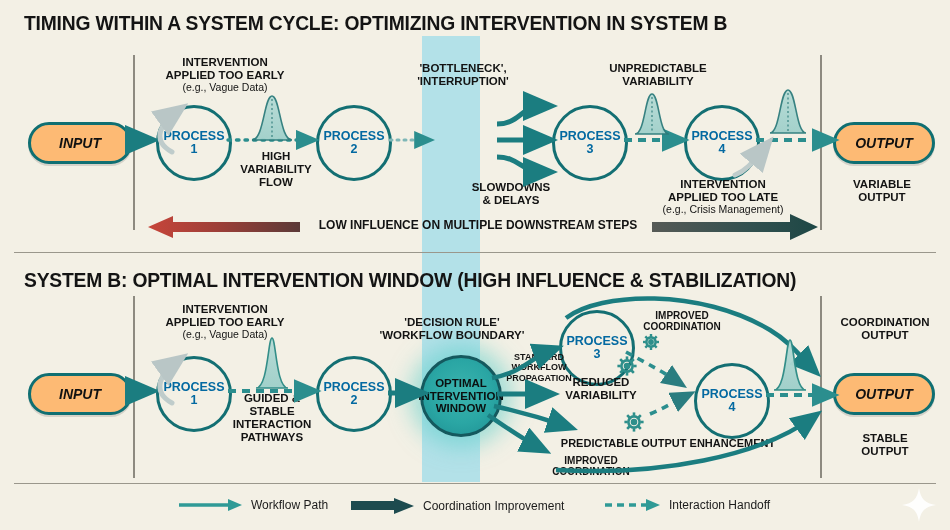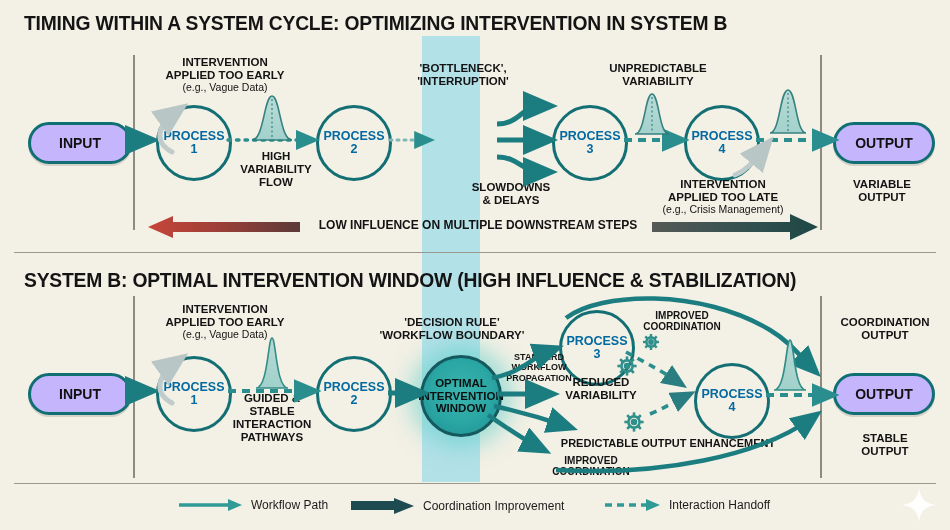--- a/index.html
+++ b/index.html
@@ -9,23 +9,23 @@
   .band{position:absolute;background:#b3e1e8;}
 
   .hr{position:absolute;height:1px;background:#9a978c;}
   .vline{position:absolute;width:1.5px;background:#8d8a80;}
 
   .title{position:absolute;font-weight:bold;color:#141414;letter-spacing:-0.2px;
          font-family:"Liberation Sans", sans-serif;transform:scaleX(0.94);transform-origin:left center;}
   #t1{left:24px;top:11px;font-size:20.5px;}
   #t2{left:24px;top:268px;font-size:20.5px;}
 
-  .pill{position:absolute;background:#c4b5fd;border:3px solid #0f6f72;border-radius:40px;
+  .pill{position:absolute;background:#fdba74;border:3px solid #0f6f72;border-radius:40px;
         display:flex;align-items:center;justify-content:center;color:#111;font-weight:bold;font-size:14px;
-        box-shadow:0 2px 0 rgba(0,0,0,0.12);}
+        box-shadow:0 2px 0 rgba(0,0,0,0.12);font-style:italic;}
 
   .circ{position:absolute;border:3px solid #136f73;border-radius:50%;background:#f3f0e5;
         display:flex;flex-direction:column;align-items:center;justify-content:center;
         color:#0369a1;font-weight:bold;font-size:12.5px;line-height:1.05;text-align:center;}
 
   .fric{position:absolute;background:#9ecdc6;border:3px solid #1d4b4f;
         display:flex;flex-direction:column;align-items:center;justify-content:center;
         color:#111;font-weight:bold;font-size:12px;line-height:1.1;text-align:center;
         border-radius:3px;box-shadow:2px 2px 0 rgba(0,0,0,0.18);}
 

